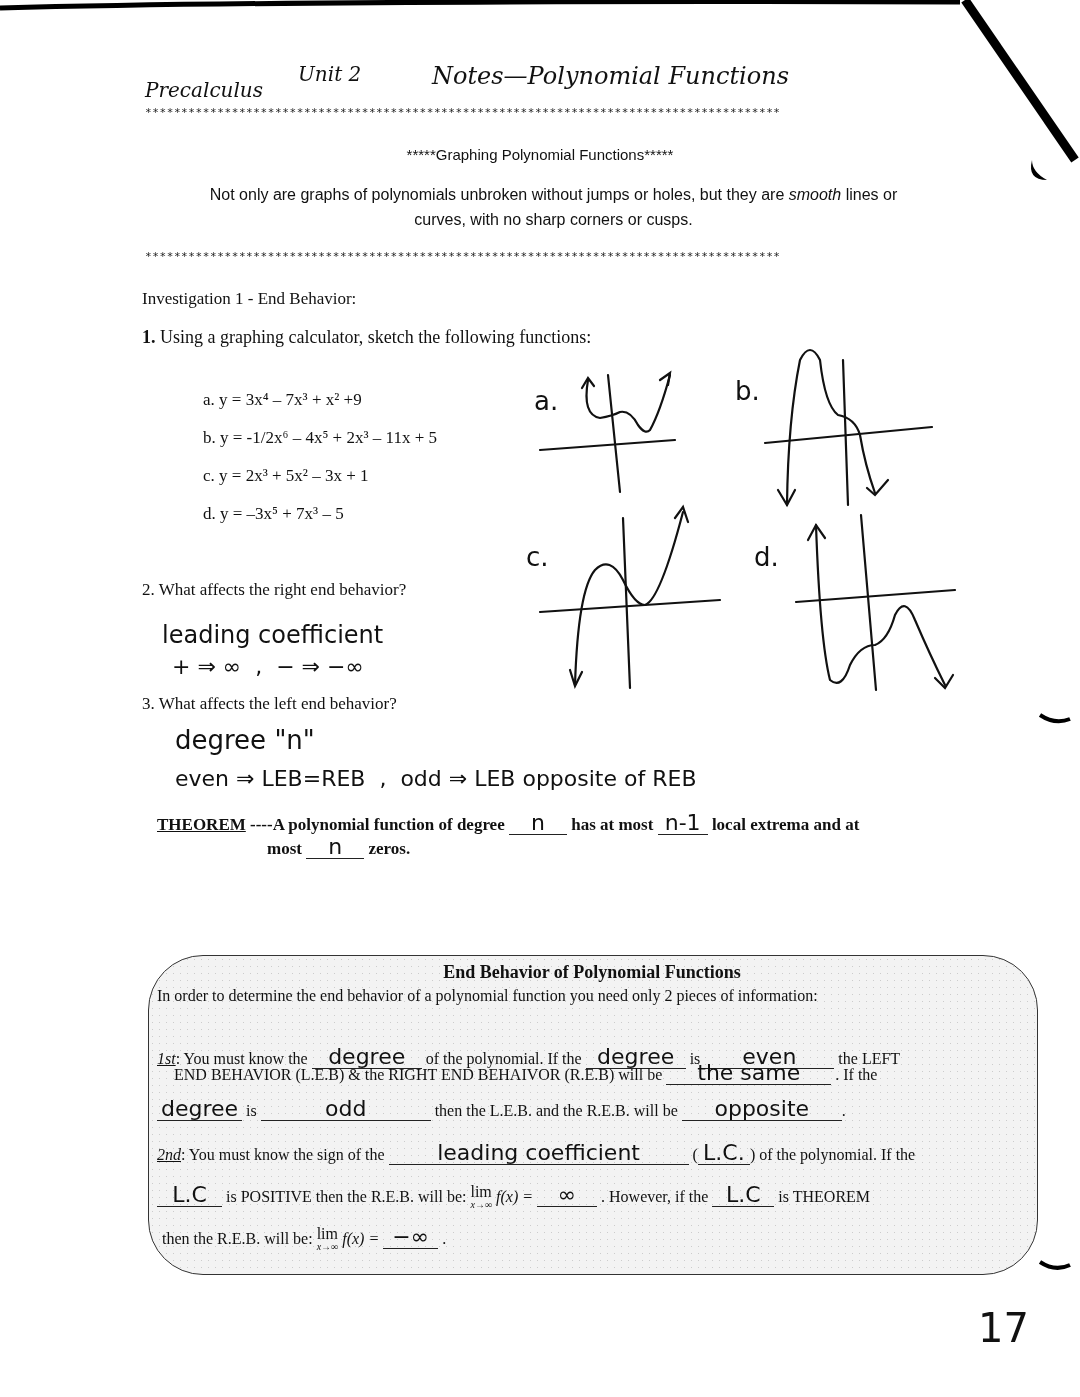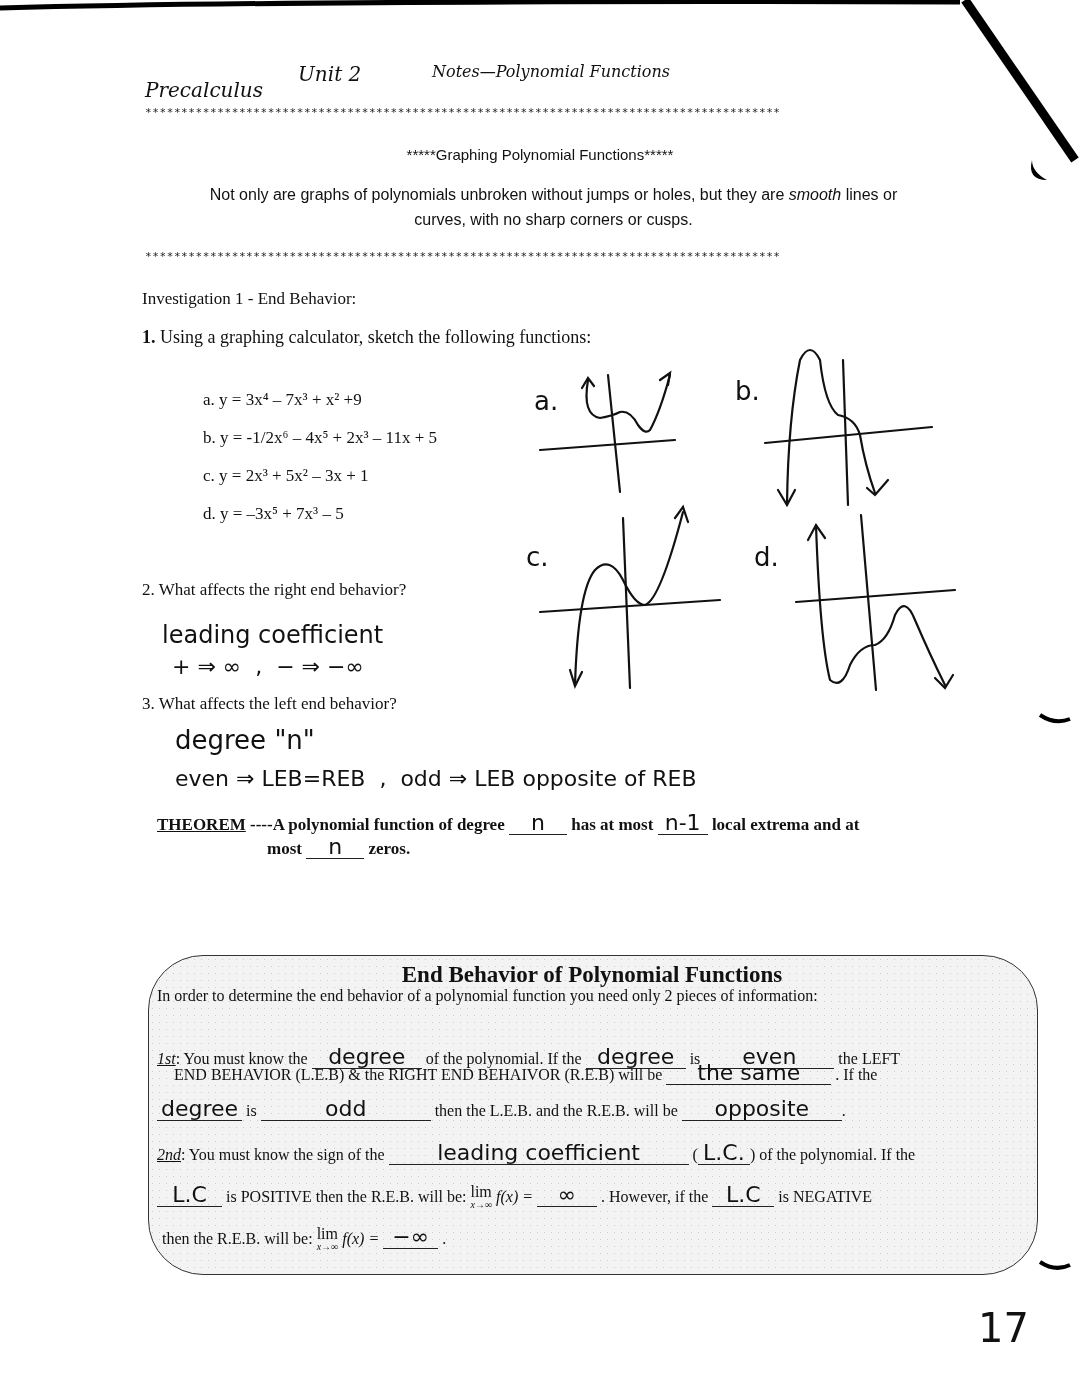--- a/index.html
+++ b/index.html
@@ -23,21 +23,21 @@
 <svg class="abs" style="left:0;top:0" width="1080" height="1397">
   <path d="M0 8 Q 300 0 960 2" stroke="#000" stroke-width="5" fill="none"></path>
   <path d="M965 0 L1075 160" stroke="#000" stroke-width="9" fill="none"></path>
   <path d="M1032 160 q-5 20 15 20 q-15 -8 -15 -20z" fill="#000"></path>
   <path d="M1040 715 q15 10 30 4" stroke="#000" stroke-width="4" fill="none"></path>
   <path d="M1040 1262 q15 10 30 3" stroke="#000" stroke-width="4" fill="none"></path>
 </svg>
 
 <div class="abs script" style="left:145px;top:62px;font-size:20px;margin-top:16px;">Precalculus</div>
 <div class="abs script" style="left:298px;top:62px;font-size:20px;">Unit 2</div>
-<div class="abs script" style="left:432px;top:62px;font-size:16px;text-align:right;">Notes—Polynomial Functions</div>
+<div class="abs script" style="left:432px;top:62px;font-size:24px;text-align:right;">Notes—Polynomial Functions</div>
 
 <div class="abs stars" style="left:145px;top:106px;">****************************************************************************************</div>
 
 <div class="abs sans" style="left:0;width:1080px;top:146px;text-align:center;font-size:15px;">*****Graphing Polynomial Functions*****</div>
 <div class="abs sans" style="left:0;width:1107px;top:186px;text-align:center;font-size:16px;">
   <span>Not only are graphs of polynomials unbroken without jumps or holes, but they are </span><i>smooth</i><span> lines or</span>
 </div>
 <div class="abs sans" style="left:0;width:1107px;top:211px;text-align:center;font-size:16px;">curves, with no sharp corners or cusps.</div>
 
 <div class="abs stars" style="left:145px;top:250px;">****************************************************************************************</div>
@@ -97,35 +97,35 @@
 <div class="abs hw" style="left:175px;top:768px;font-size:22px;white-space:pre;text-align:center;">even ⇒ LEB=REB  ,  odd ⇒ LEB opposite of REB</div>
 
 <div class="abs" style="left:157px;top:812px;font-size:17px;white-space:nowrap;">
   <b style="text-decoration:underline;">THEOREM</b><b> ----A polynomial function of degree </b><span class="blank hw" style="width:58px;font-size:22px;">n</span><b> has at most </b><span class="blank hw" style="width:50px;font-size:22px;">n-1</span><b> local extrema and at</b>
 </div>
 <div class="abs" style="left:267px;top:836px;font-size:17px;white-space:nowrap;">
   <b>most </b><span class="blank hw" style="width:58px;font-size:22px;">n</span><b> zeros.</b>
 </div>
 
 <div class="box"></div>
-<div class="abs" style="left:148px;width:888px;top:962px;text-align:center;font-size:23px;font-weight:bold;">End Behavior of Polynomial Functions</div>
+<div class="abs" style="left:148px;width:888px;top:962px;text-align:center;font-size:18px;font-weight:bold;">End Behavior of Polynomial Functions</div>
 <div class="boxline" style="left:157px;top:987px;">In order to determine the end behavior of a polynomial function you need only 2 pieces of information:</div>
 
 <div class="boxline" style="left:157px;top:1046px;">
   <i><u>1st</u></i><span>: You must know the </span><span class="blank hw" style="width:110px;">degree</span><span> of the polynomial.  If the </span><span class="blank hw" style="width:100px;">degree</span><span> is </span><span class="blank hw" style="width:130px;">even</span><span> the LEFT</span>
 </div>
 <div class="boxline" style="left:174px;top:1062px;">
   <span>END BEHAVIOR (L.E.B) &amp; the RIGHT END BEHAIVOR (R.E.B) will be </span><span class="blank hw" style="width:165px;">the same</span><span> .  If the</span>
 </div>
 <div class="boxline" style="left:157px;top:1098px;">
   <span class="blank hw" style="width:85px;">degree</span><span> is </span><span class="blank hw" style="width:170px;">odd</span><span> then the L.E.B. and the R.E.B. will be </span><span class="blank hw" style="width:160px;">opposite</span><span>.</span>
 </div>
 <div class="boxline" style="left:157px;top:1142px;">
   <i><u>2nd</u></i><span>: You must know the sign of the </span><span class="blank hw" style="width:300px;">leading coefficient</span><span> (</span><span class="blank hw" style="width:52px;">L.C.</span><span>) of the polynomial.  If the</span>
 </div>
 <div class="boxline" style="left:157px;top:1184px;">
-  <span class="blank hw" style="width:65px;">L.C</span><span> is POSITIVE then the R.E.B. will be: </span><span class="lim"><span>lim</span><small>x→∞</small></span><i> f(x) = </i><span class="blank hw" style="width:60px;">∞</span><span> .  However, if the </span><span class="blank hw" style="width:62px;">L.C</span><span> is NEGATIVE</span>
+  <span class="blank hw" style="width:65px;">L.C</span><span> is POSITIVE then the R.E.B. will be: </span><span class="lim"><span>lim</span><small>x→∞</small></span><i> f(x) = </i><span class="blank hw" style="width:60px;">∞</span><span> .  However, if the </span><span class="blank hw" style="width:62px;">L.C</span><span> is THEOREM</span>
 </div>
 <div class="boxline" style="left:162px;top:1226px;">
   <span>then the R.E.B. will be: </span><span class="lim"><span>lim</span><small>x→∞</small></span><i> f(x) = </i><span class="blank hw" style="width:55px;">−∞</span><span> .</span>
 </div>
 
 <div class="abs hw" style="left:978px;top:1308px;font-size:40px;">17</div>
 
 </body></html>

